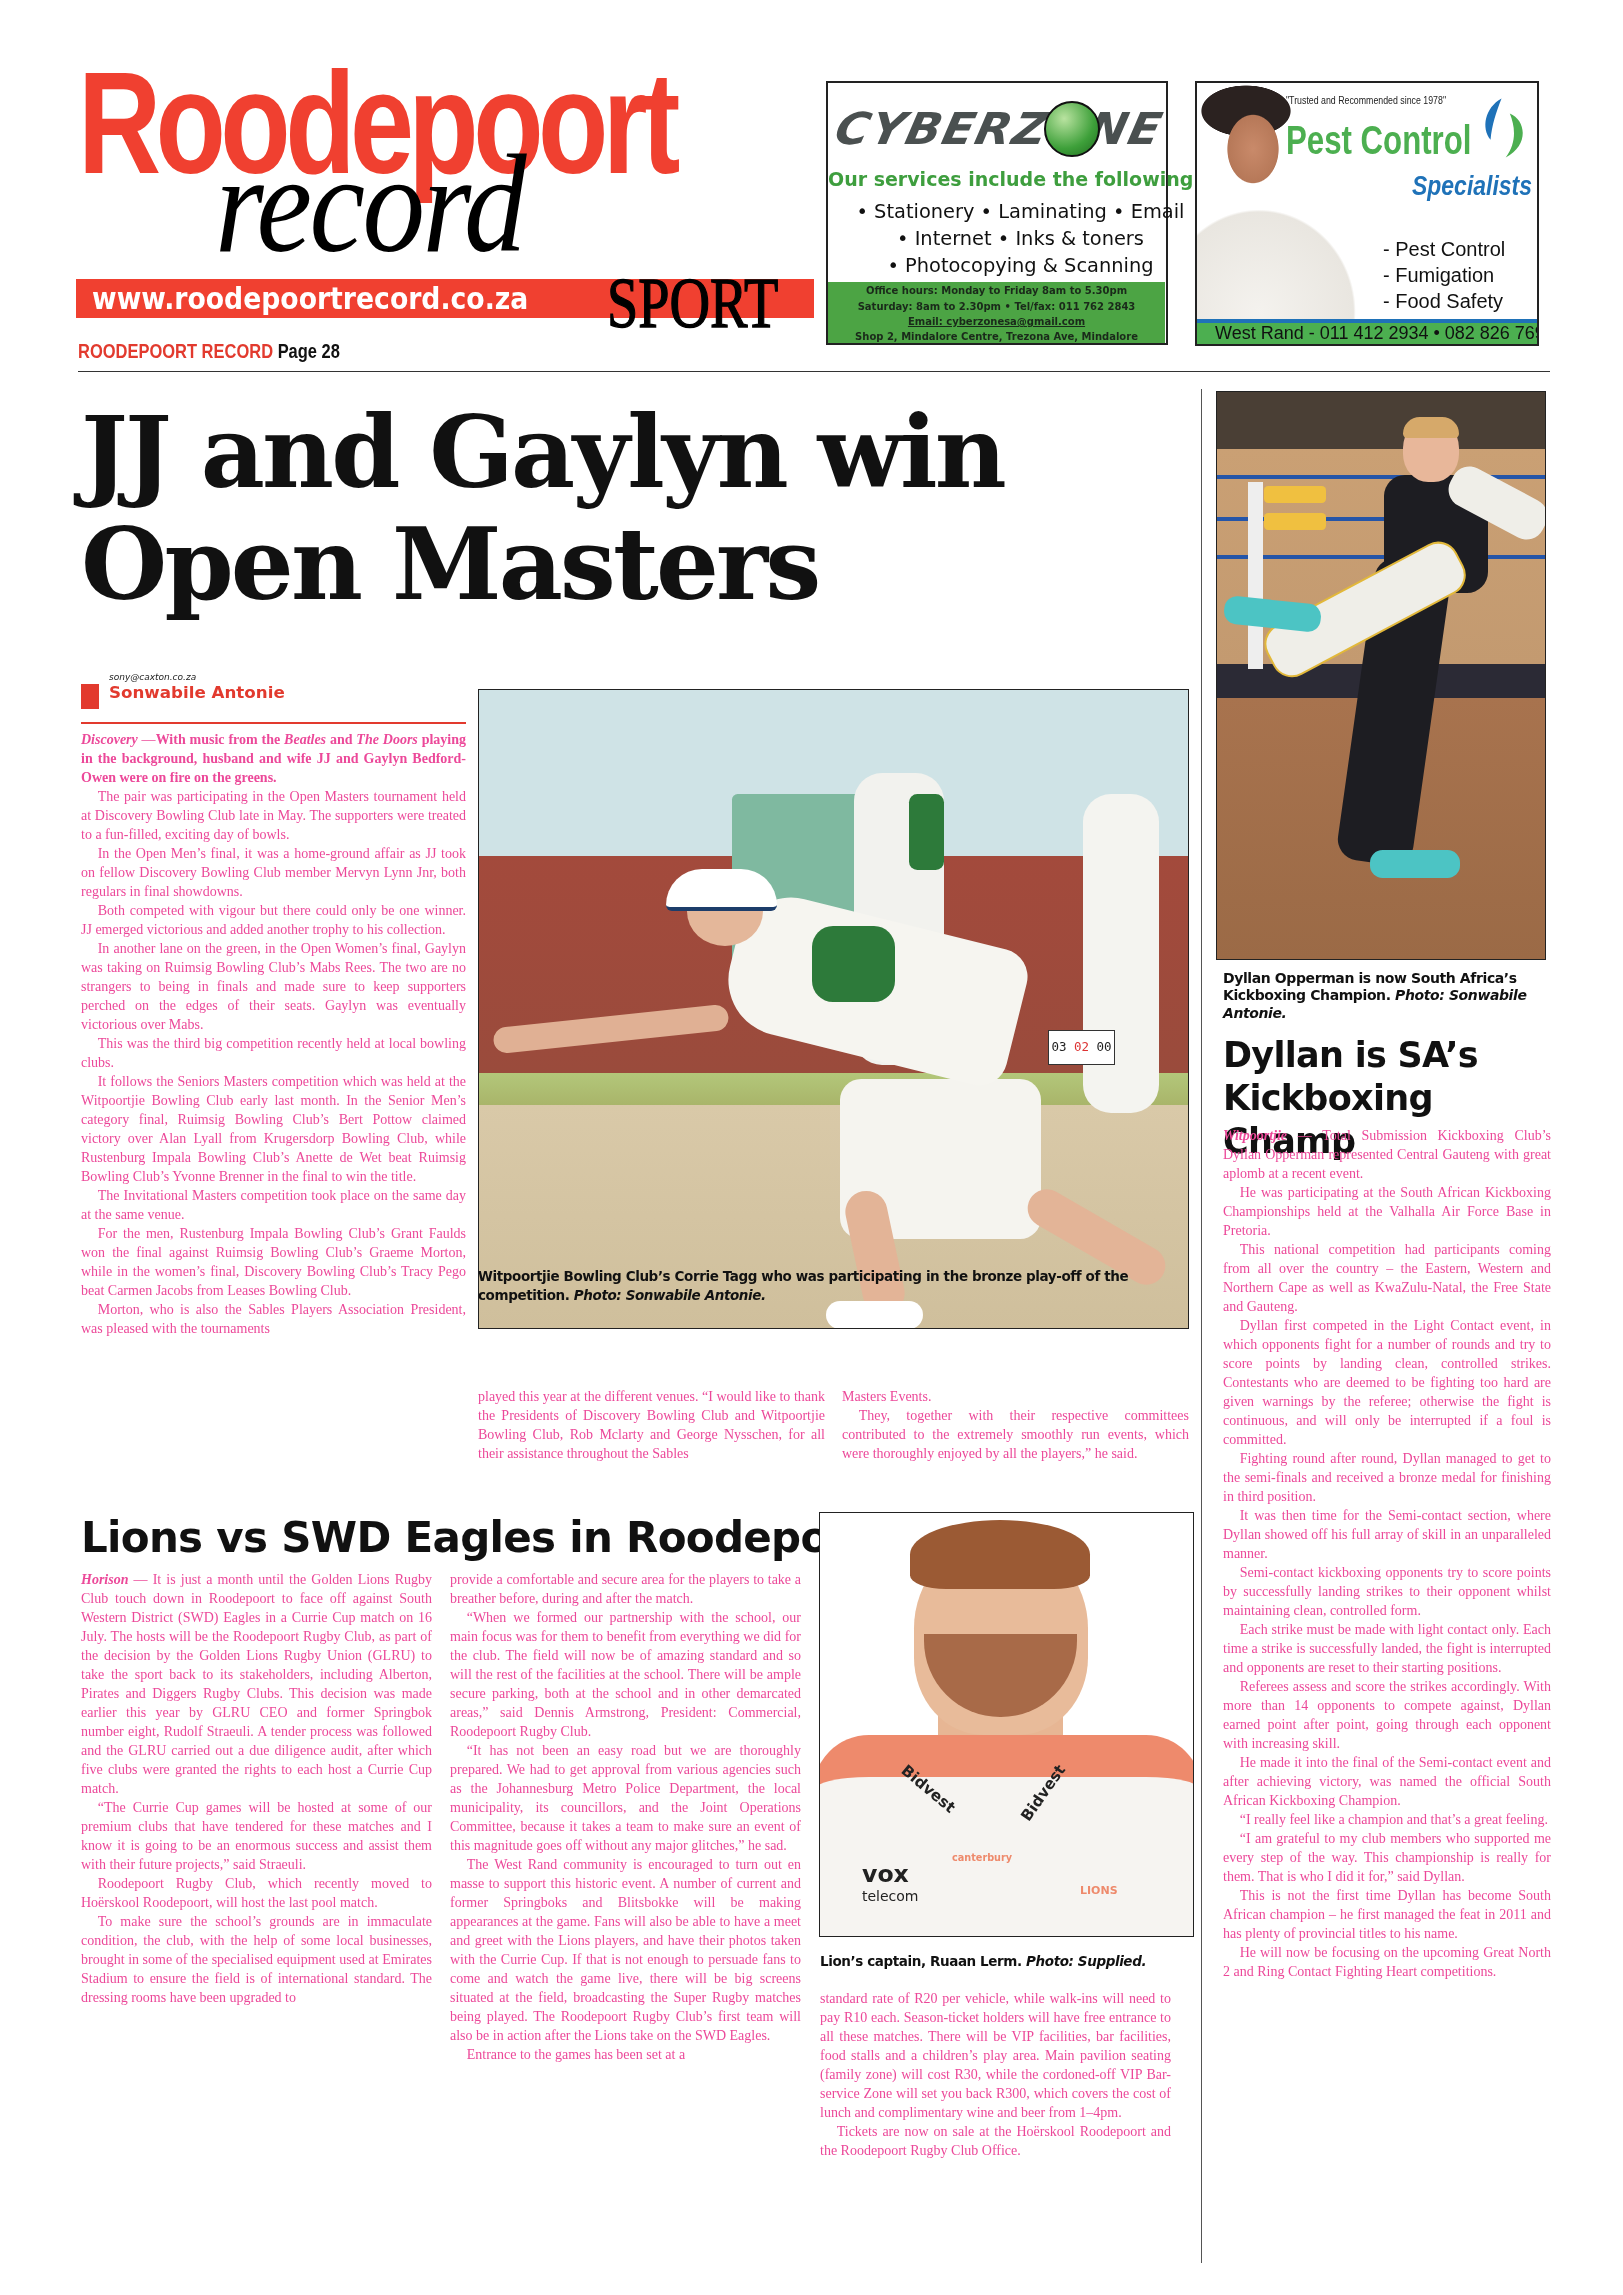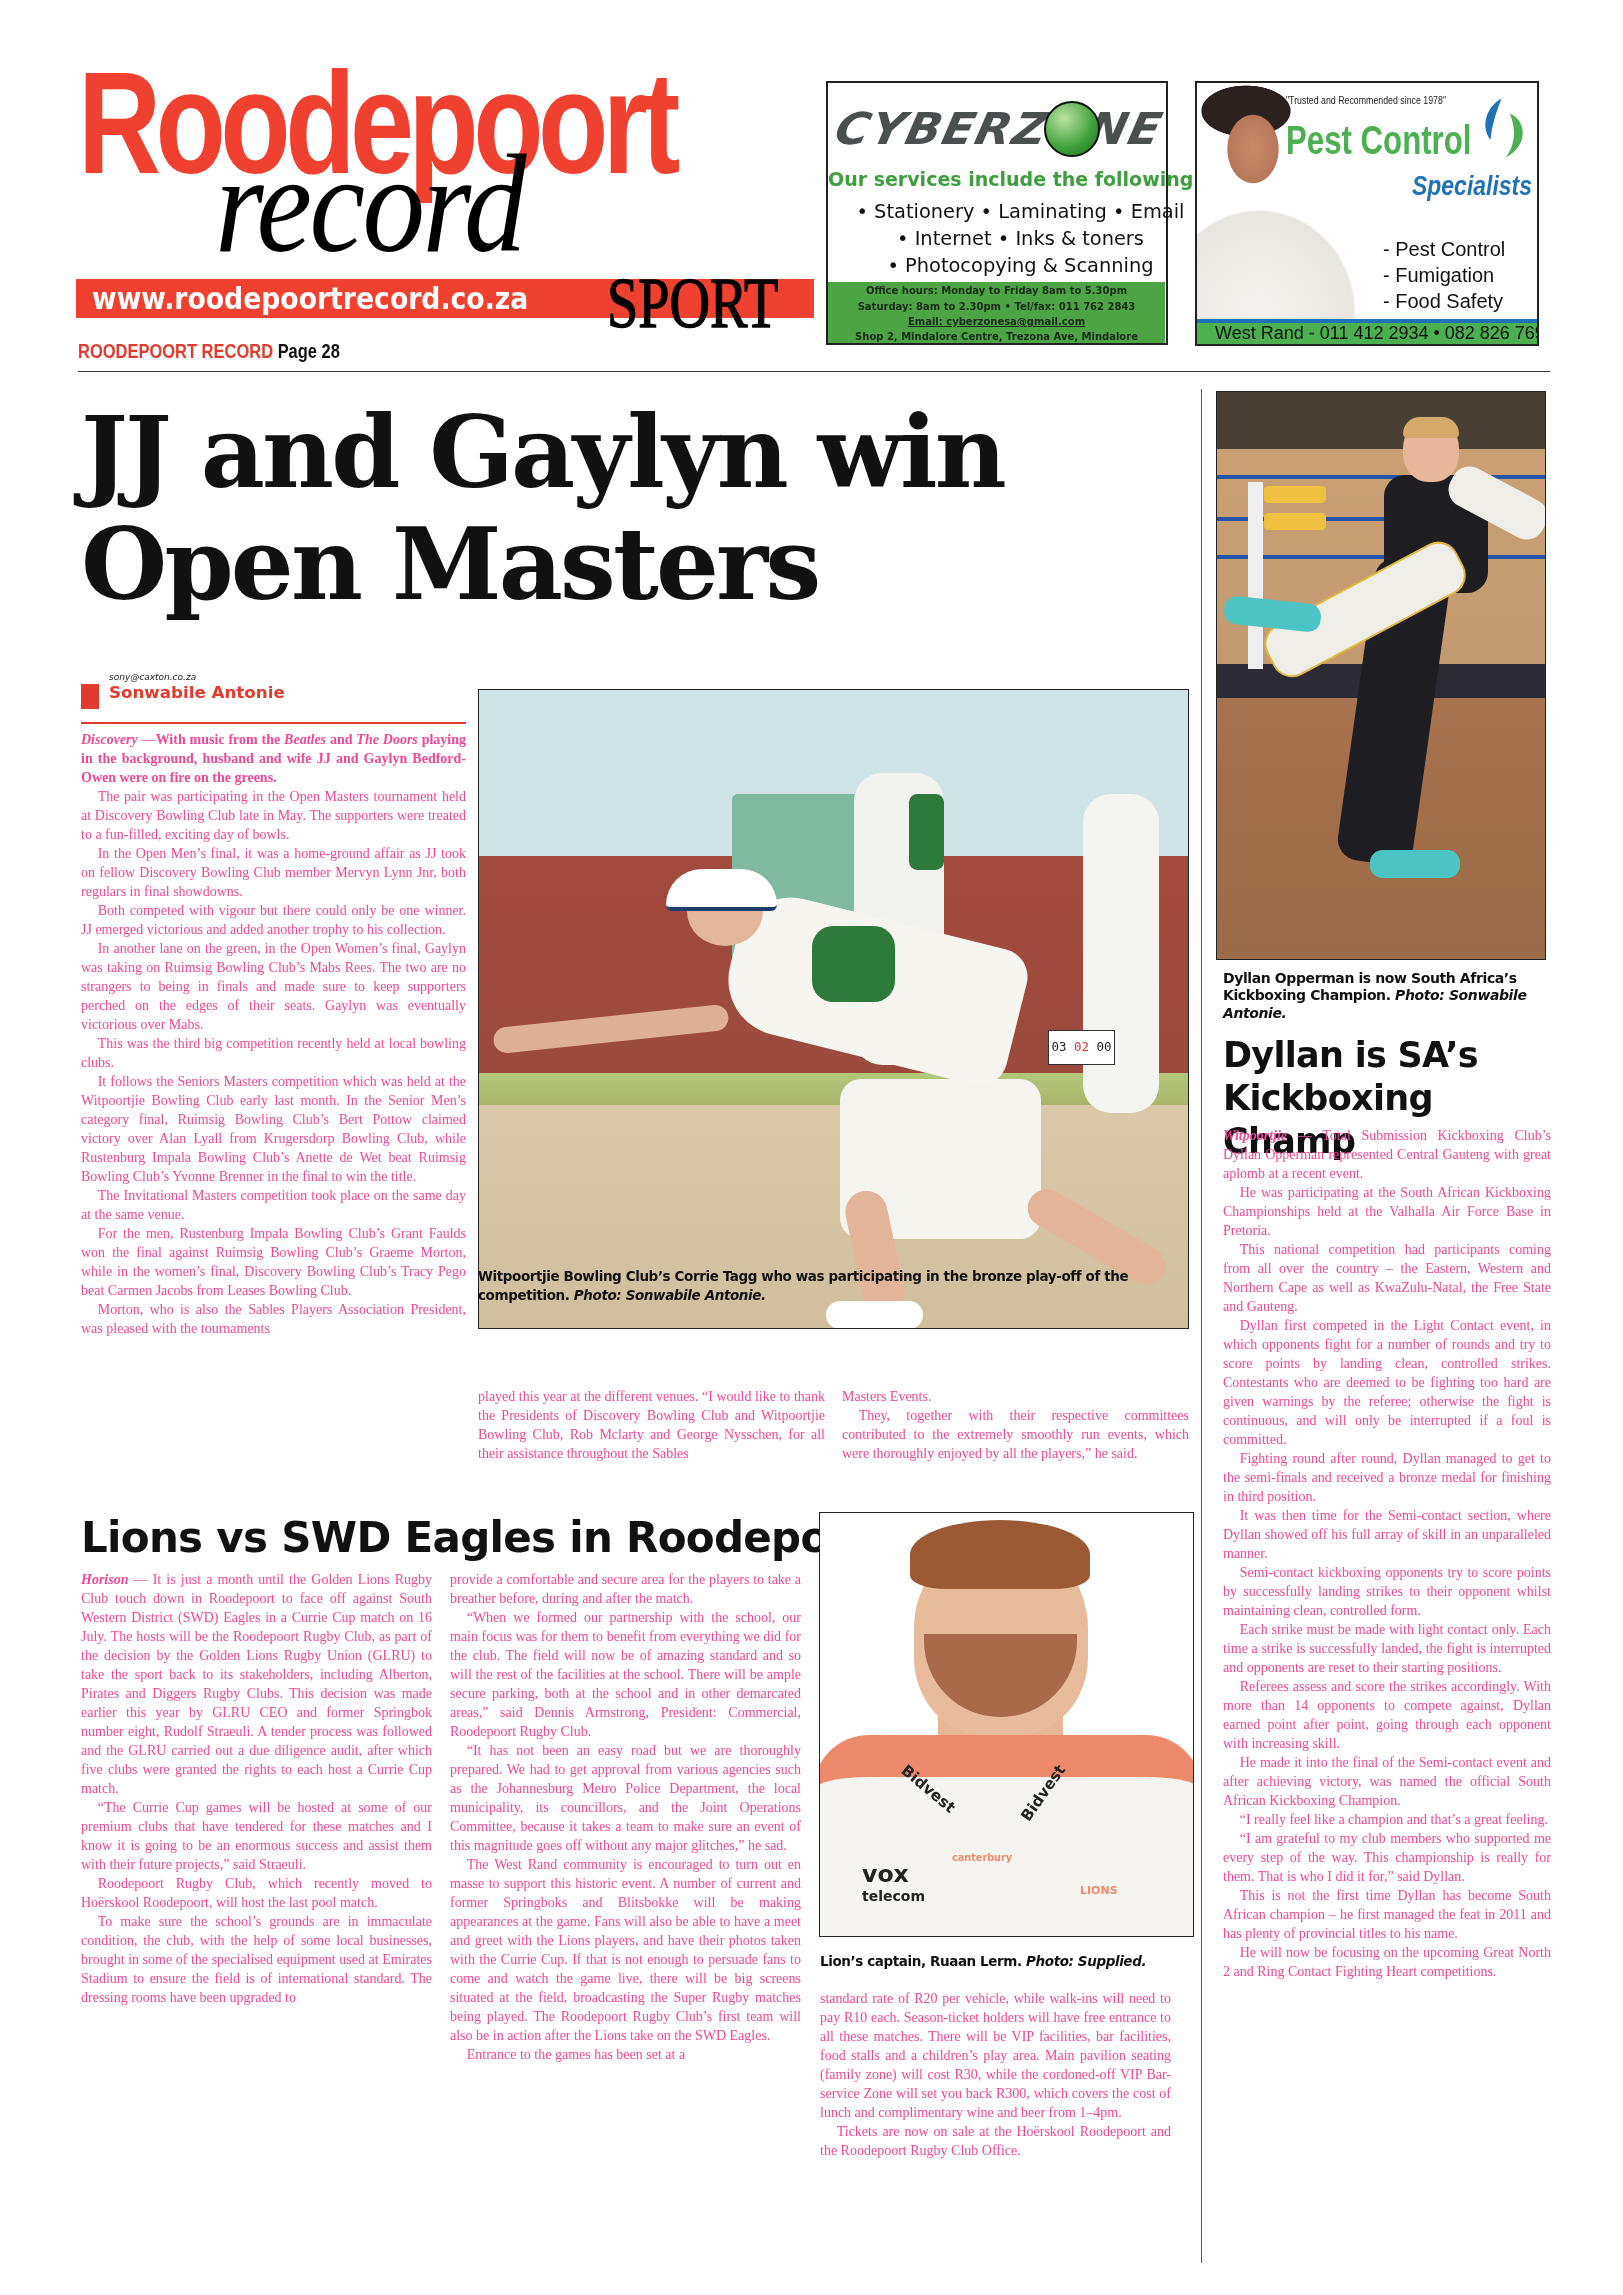--- a/index.html
+++ b/index.html
@@ -258,21 +258,21 @@
 <div class="abs photo-ruaan">
   <div class="ru-neck"></div>
   <div class="ru-shirt"></div>
   <div class="ru-face"></div>
   <div class="ru-beard"></div>
   <div class="ru-hair"></div>
   <span class="ru-logo" style="left:76px; top:267px; font-size:15.3px; transform:rotate(40deg);">Bidvest</span>
   <span class="ru-logo" style="left:191px; top:271px; font-size:15.3px; transform:rotate(-55deg);">Bidvest</span>
   <span class="ru-logo" style="left:132px; top:339px; font-size:9.7px; color:#ee8a6c;">canterbury</span>
   <span class="ru-logo" style="left:42px; top:347px; font-size:23.6px;">vox</span>
-  <span class="ru-logo" style="left:42px; top:375px; font-size:14px; font-weight:700;">telecom</span>
+  <span class="ru-logo" style="left:42px; top:375px; font-size:14px; font-weight:400;">telecom</span>
   <span class="ru-logo" style="left:260px; top:371px; font-size:11px; color:#ee8a6c;">LIONS</span>
 </div>
 <div class="abs caption" style="left:820px; top:1952px; width:375px;">
   <span>Lion’s captain, Ruaan Lerm.</span> <i>Photo: Supplied.</i>
 </div>
 <div class="abs col" style="left:820px; top:1989px; width:351px;">
   <p class="lede">standard rate of R20 per vehicle, while walk-ins will need to pay R10 each. Season-ticket holders will have free entrance to all these matches. There will be VIP facilities, bar facilities, food stalls and a children’s play area. Main pavilion seating (family zone) will cost R30, while the cordoned-off VIP Bar-service Zone will set you back R300, which covers the cost of lunch and complimentary wine and beer from 1–4pm.</p>
   <p>Tickets are now on sale at the Hoërskool Roodepoort and the Roodepoort Rugby Club Office.</p>
 </div>
 

